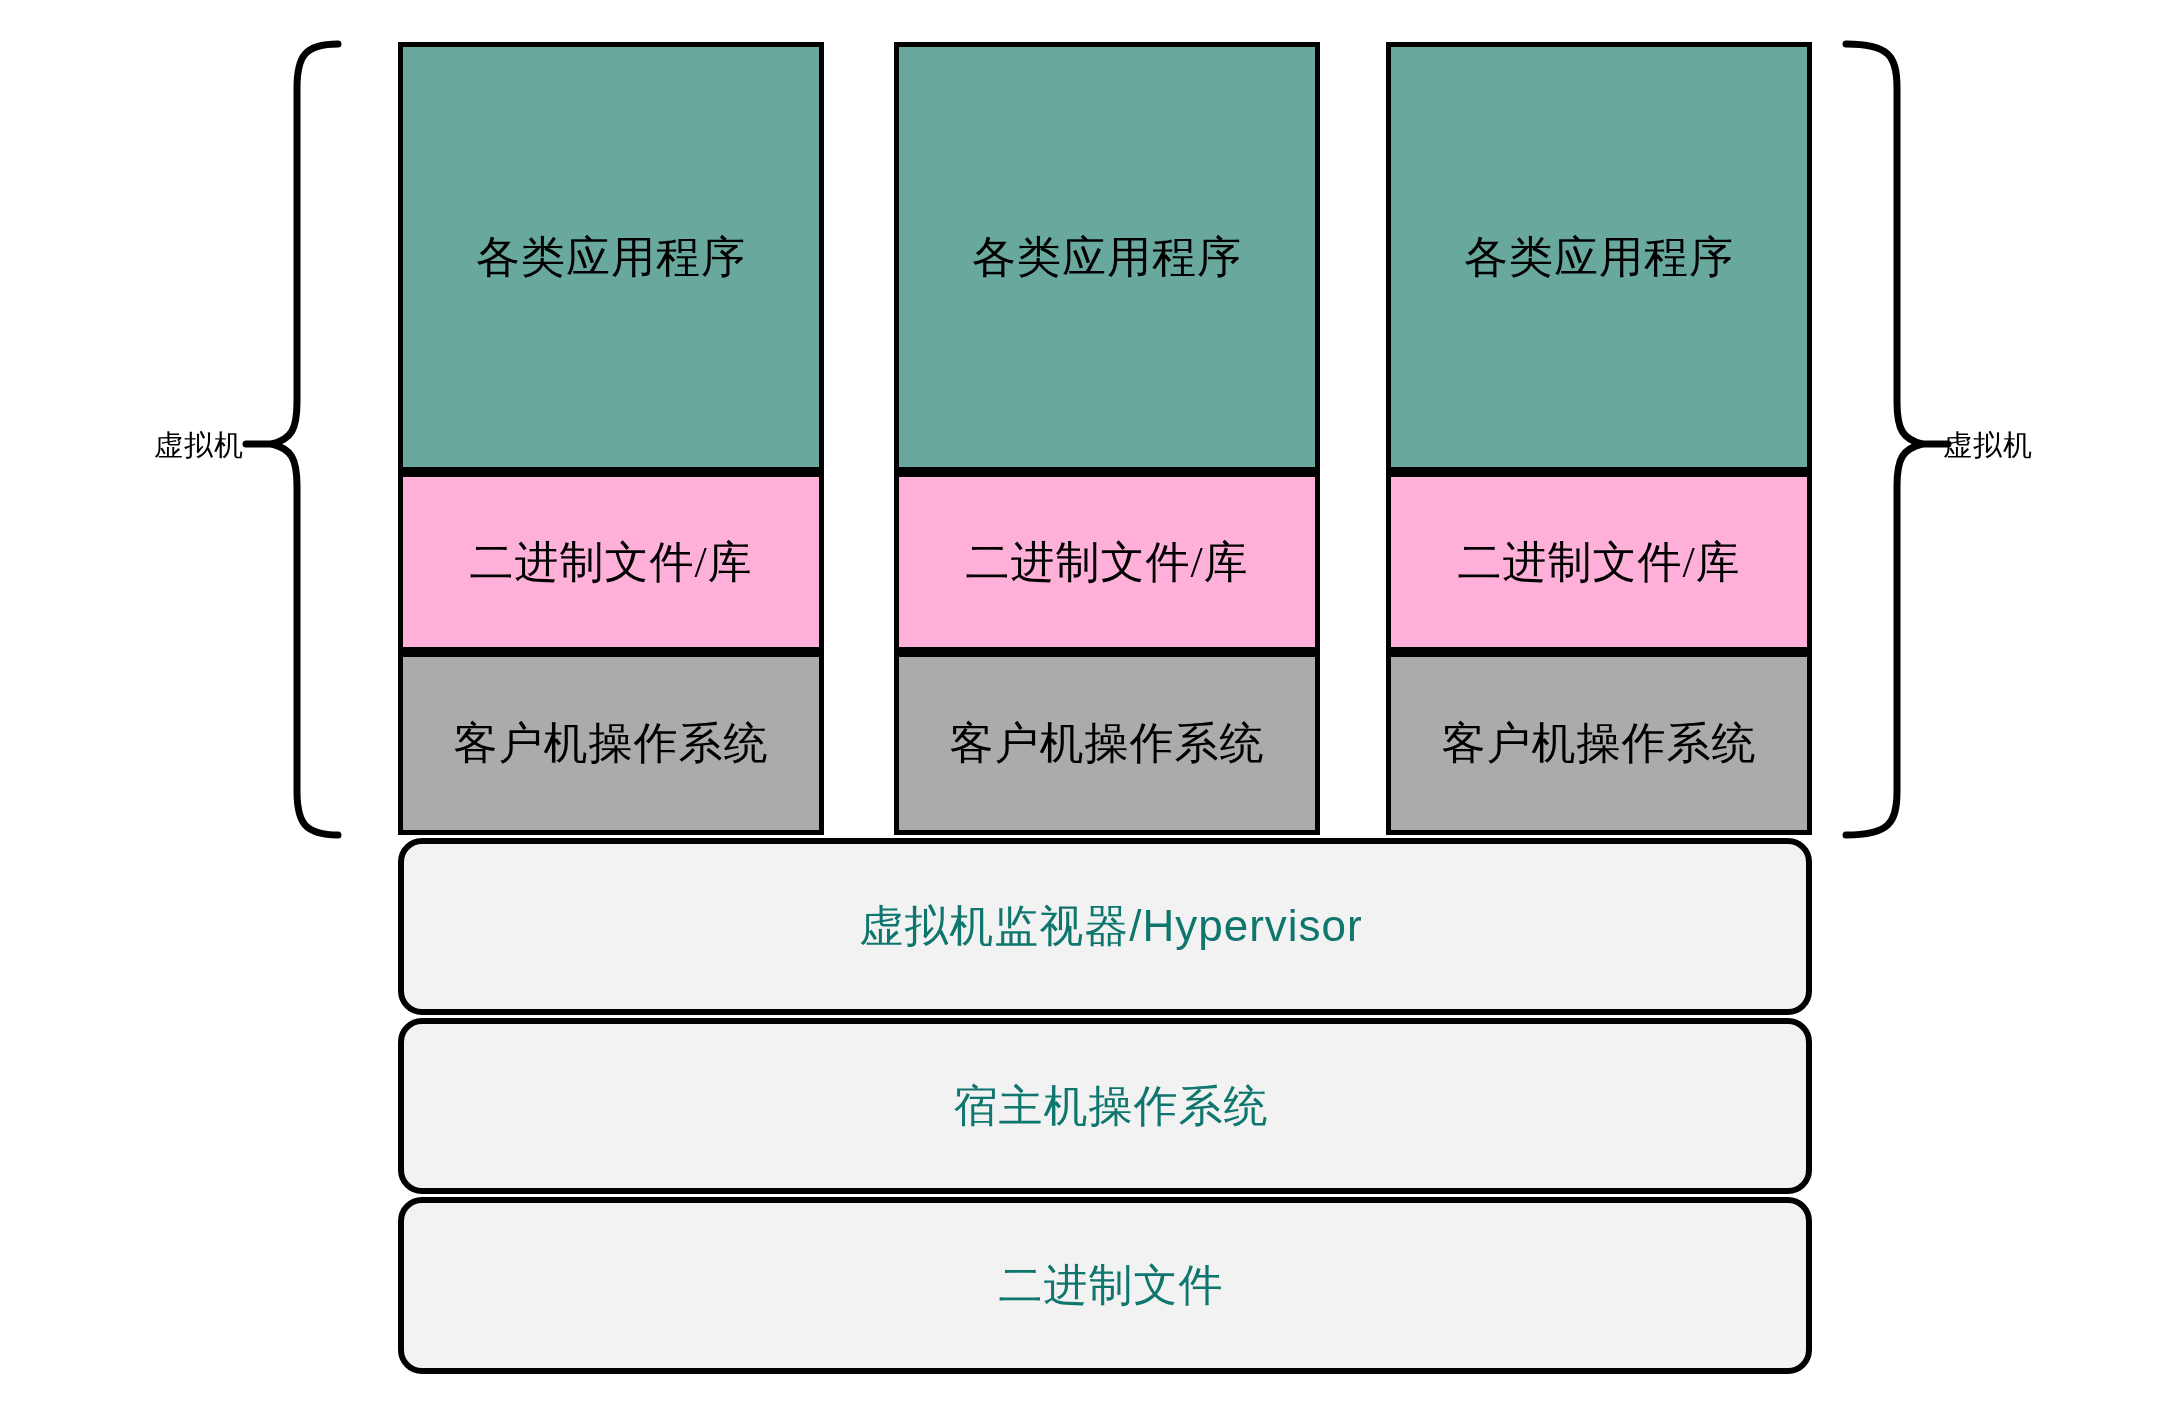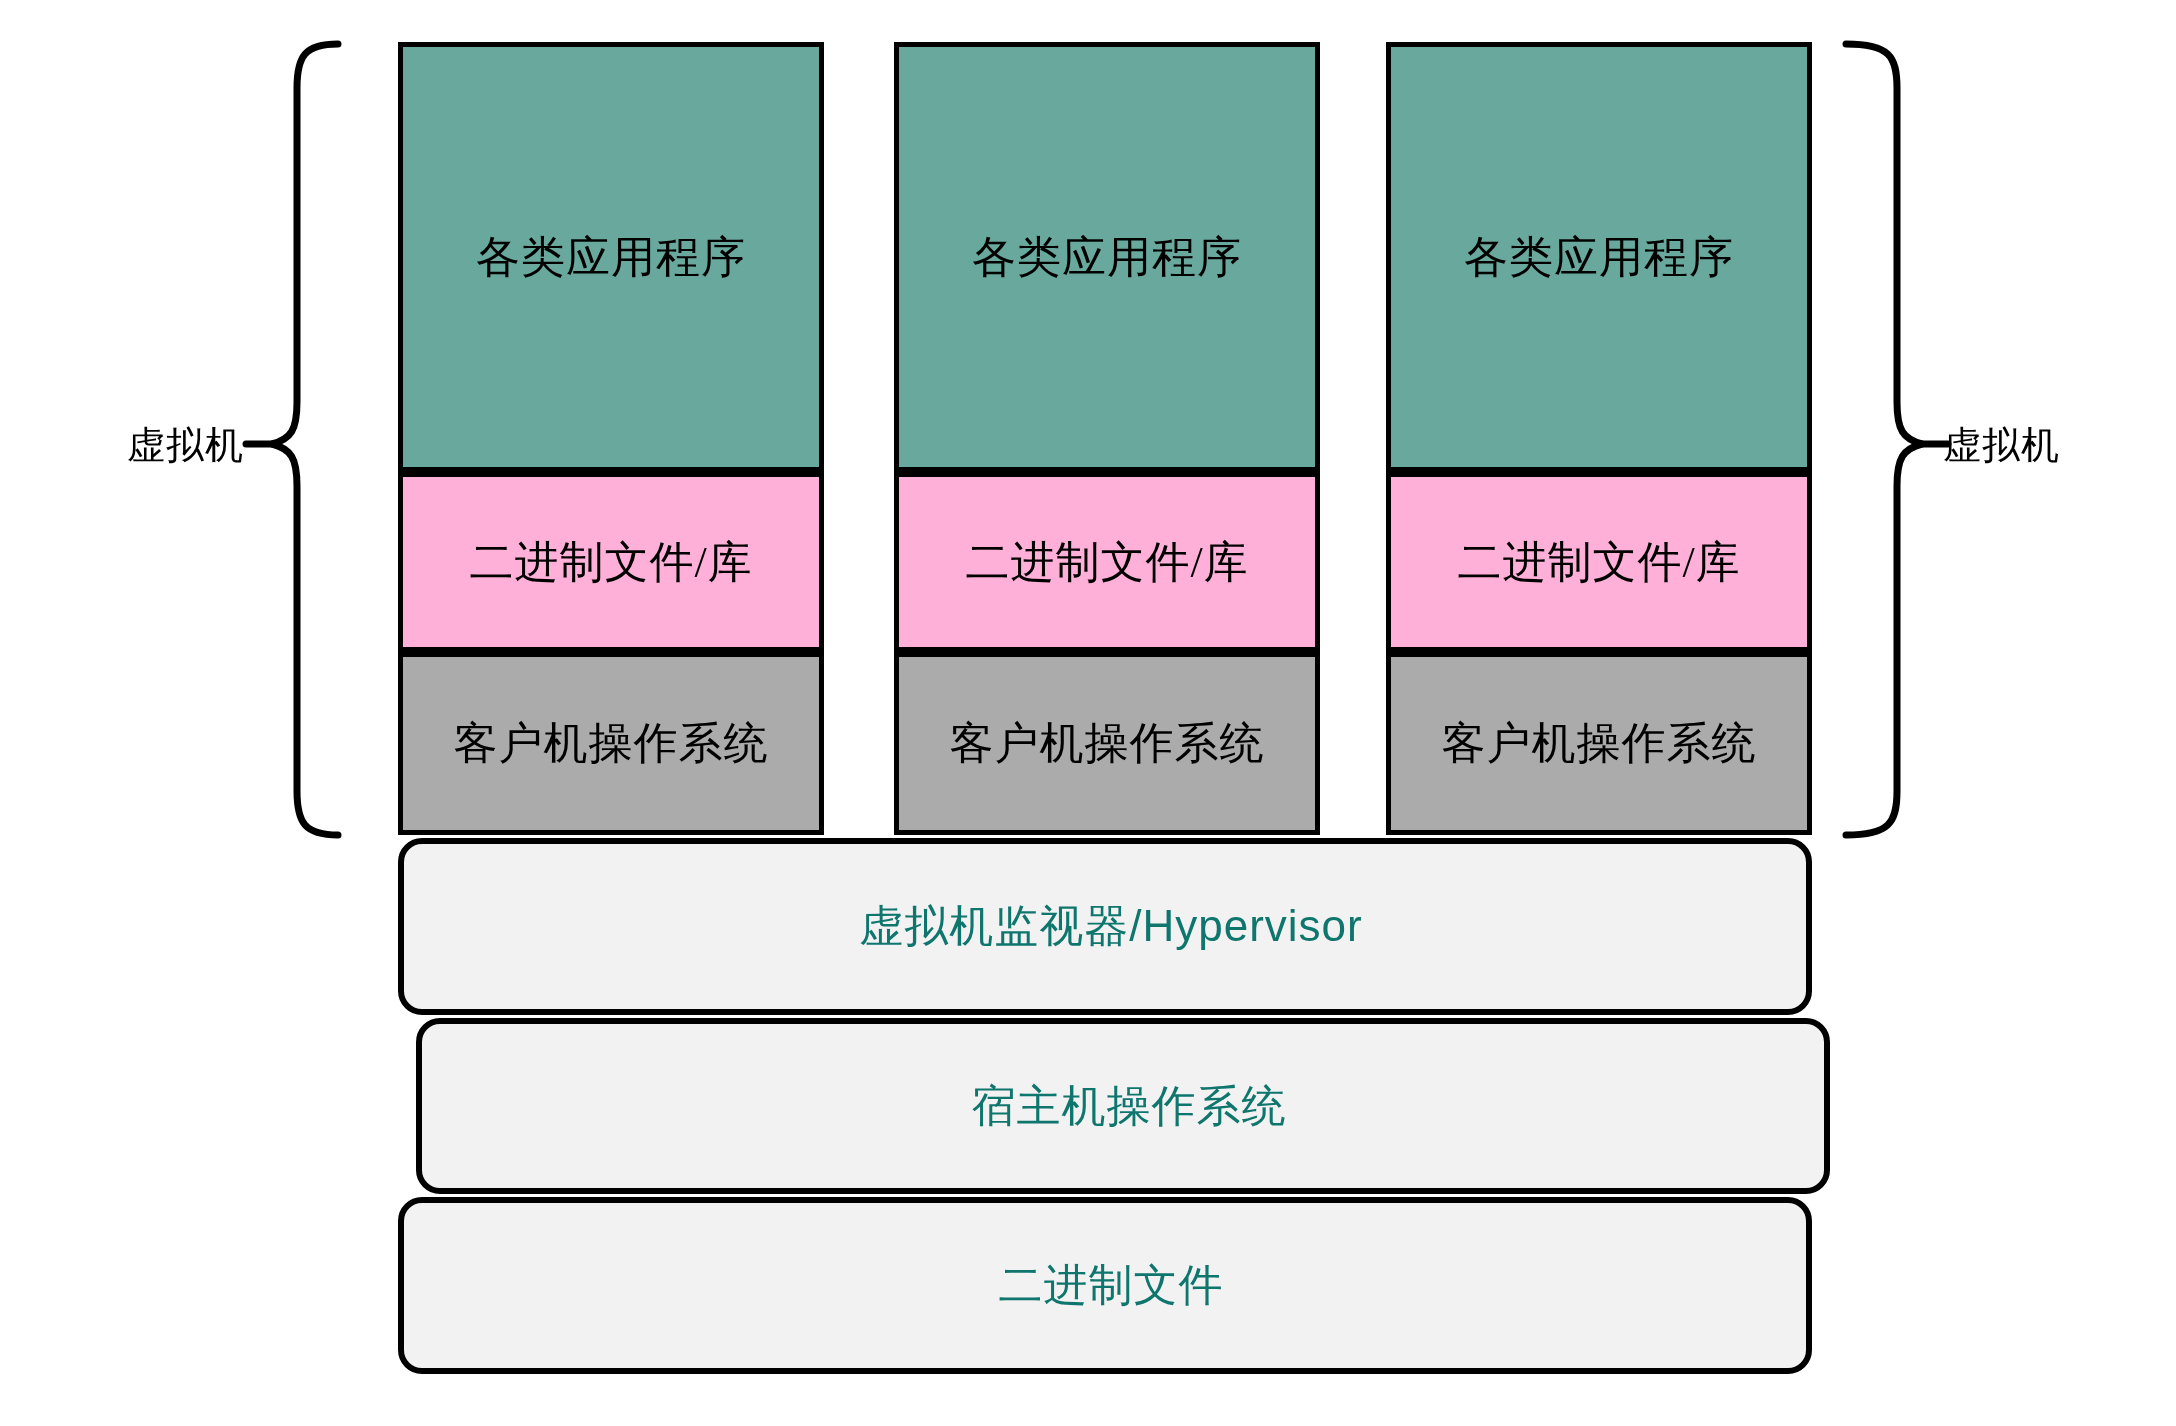--- a/index.html
+++ b/index.html
@@ -59,27 +59,27 @@
     display: flex;
     align-items: center;
     justify-content: center;
     text-align: center;
     font-size: 44px;
     color: #0f766e;
     letter-spacing: 1px;
     padding-left: 12px;
   }
   .host-layer.hypervisor { top: 838px;  height: 177px; }
-  .host-layer.hostos     { top: 1018px; height: 176px; margin-left: 18px; }
+  .host-layer.hostos     { top: 1018px; height: 176px; }
   .host-layer.hardware   { top: 1197px; height: 177px; }
   .vm-brace-label {
     position: absolute;
     height: 60px;
     line-height: 60px;
-    font-size: 38px;
+    font-size: 29px;
     color: #000000;
     letter-spacing: 1px;
     white-space: nowrap;
   }
   .vm-brace-label.left  { left: 108px;  top: 415px; width: 136px; text-align: right; }
   .vm-brace-label.right { left: 1943px; top: 415px; width: 136px; text-align: left; }
 </style>
 </head>
 <body>
 

